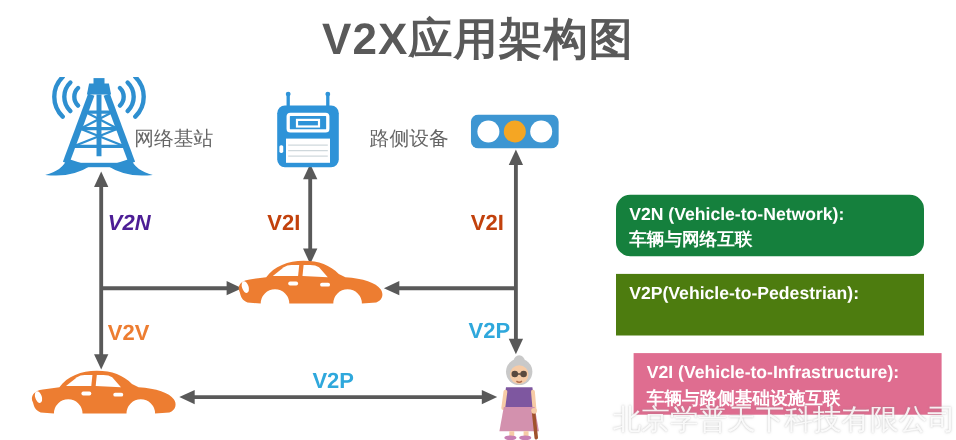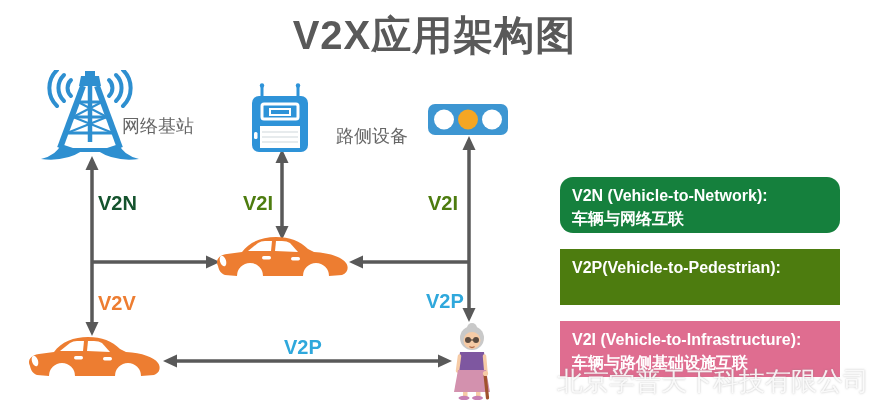--- a/index.html
+++ b/index.html
@@ -8,33 +8,33 @@
   .canvas { position:relative; width:869px; height:400px; background:#fff; overflow:hidden; }
 
   .title { position:absolute; top:8px; left:0; width:100%; text-align:center;
            font-size:40px; font-weight:bold; color:#595959; letter-spacing:1px; }
 
   .abs { position:absolute; }
 
   .node-label { position:absolute; font-size:18px; color:#666; }
 
   .edge-label { position:absolute; font-size:20px; font-weight:bold; }
-  .c-v2n { color:#14532d; }
+  .c-v2n { color:#4c1d95;font-style:italic; }
   .c-v2v { color:#ED7D31; }
-  .c-v2i { color:#4d7c0f; }
+  .c-v2i { color:#c2410c; }
   .c-v2p { color:#2FA8DC; }
 
   .legend { position:absolute; left:560px; width:280px; height:56px;
             color:#fff; padding:7px 12px 6px 12px; }
   .legend .h { font-size:16px; font-weight:bold; line-height:1.45; white-space:nowrap; }
   .legend .s { font-size:16px; font-weight:bold; line-height:1.45; }
   .legend.box1 { top:105px; background:#ED7D31; }
   .legend.box2 { top:177px; background:#15803d;border-radius:13px; }
   .legend.box3 { top:249px; background:#4d7c0f; }
-  .legend.box4 { top:321px; background:#DF6D90; }
+  .legend.box4 { top:321px; background:#DF6D90;margin-left:16px; }
 
   .watermark { position:absolute; right:0px; bottom:1px; display:flex; align-items:center;
                gap:3px; color:rgba(255,255,255,0.88); font-size:26px;
                text-shadow:0 0 2px rgba(130,130,130,0.55); white-space:nowrap;margin-top:39px; }
 </style>
 </head>
 <body>
 
 <div class="canvas">
 
@@ -108,21 +108,21 @@
     <rect x="16" y="22" width="36" height="15" rx="2" fill="none" stroke="#fff" stroke-width="3"></rect>
     <rect x="24" y="27" width="20" height="6" fill="none" stroke="#fff" stroke-width="2"></rect>
     <rect x="14" y="44" width="40" height="22" fill="#fff"></rect>
     <g stroke="#cfd8dc" stroke-width="1.2">
       <line x1="16" y1="50" x2="52" y2="50"></line>
       <line x1="16" y1="55" x2="52" y2="55"></line>
       <line x1="16" y1="60" x2="52" y2="60"></line>
     </g>
     <rect x="8" y="50" width="3.5" height="7" rx="1.5" fill="#fff"></rect>
   </svg>
-  <div class="node-label" style="left:336px;top:124px;">路侧设备</div>
+  <div class="node-label" style="left:336px;top:114px;">路侧设备</div>
 
   <svg class="abs" style="left:428px;top:104px;" width="80" height="31" viewBox="0 0 80 31">
     <rect x="0" y="0" width="80" height="31" rx="7" fill="#3D96D2"></rect>
     <circle cx="16" cy="15.5" r="10" fill="#fff"></circle>
     <circle cx="40" cy="15.5" r="10" fill="#F5A623"></circle>
     <circle cx="64" cy="15.5" r="10" fill="#fff"></circle>
   </svg>
 
   <svg class="abs" style="left:212px;top:234px;" width="140" height="54" viewBox="0 0 140 54">
     <path fill="#ED7D31" d="M6,32 C3,26 7,21 15,20 L30,18 C37,8 50,3 64,3 C78,3 88,7 96,15

